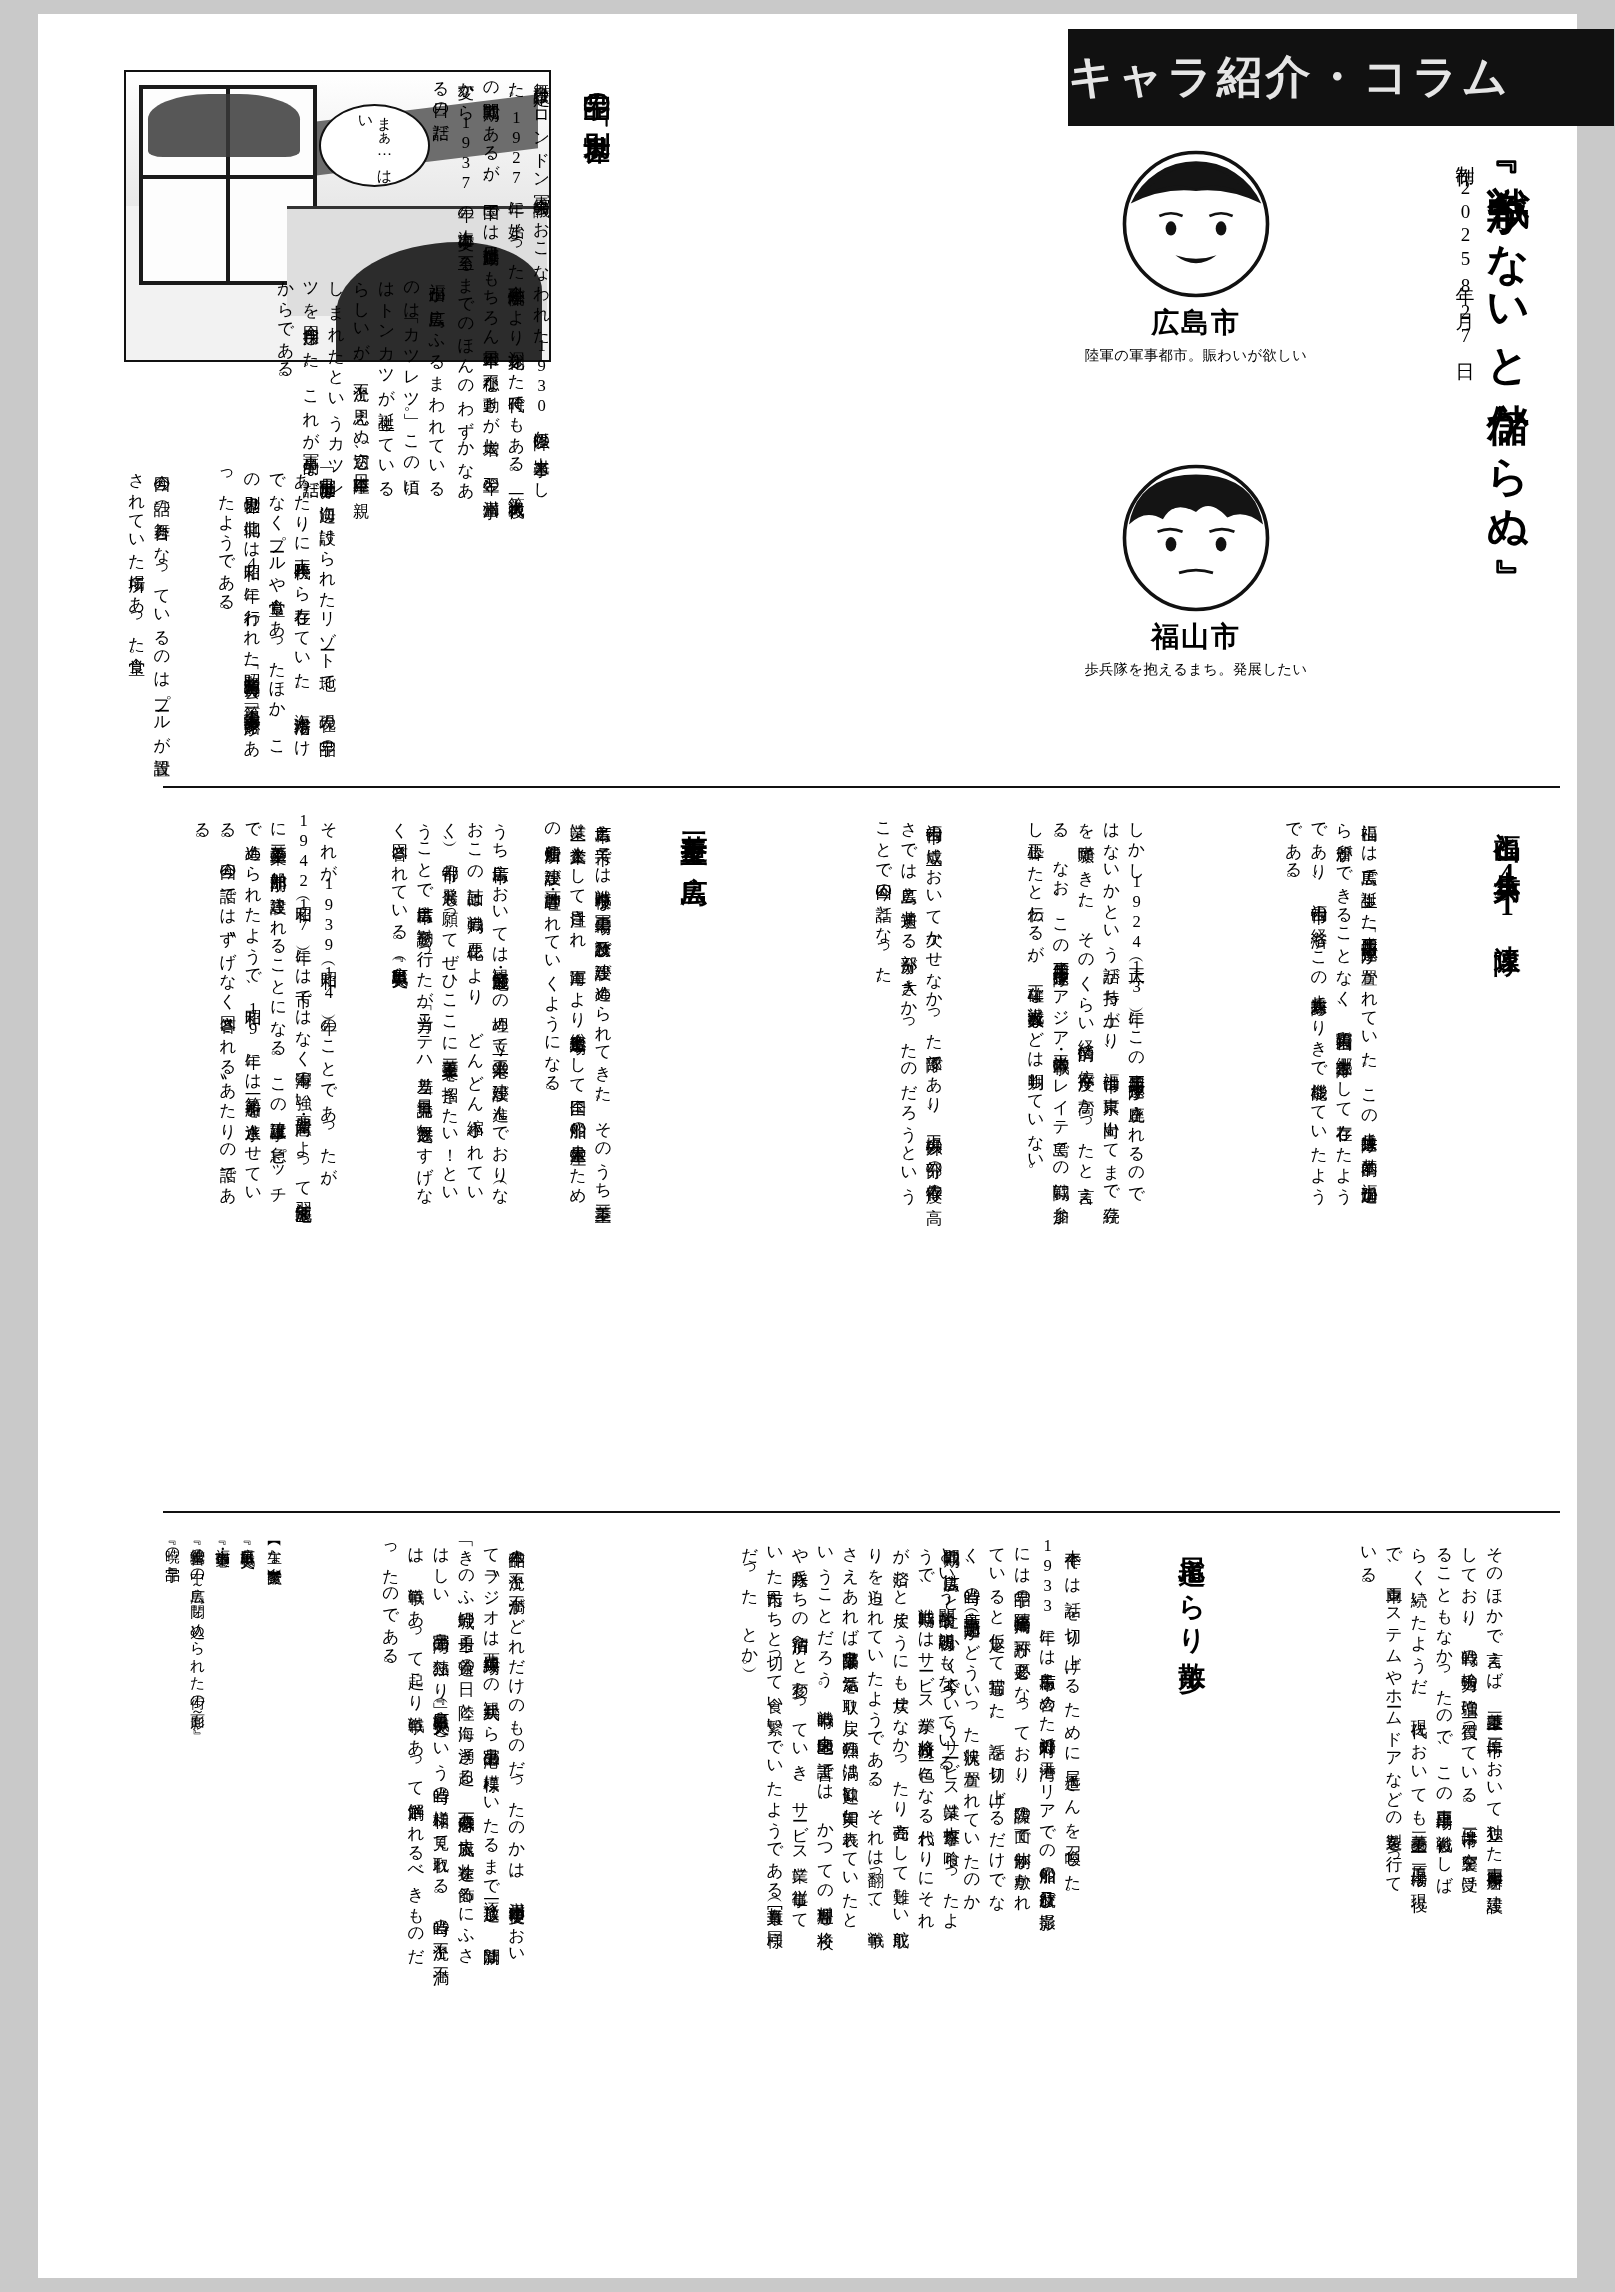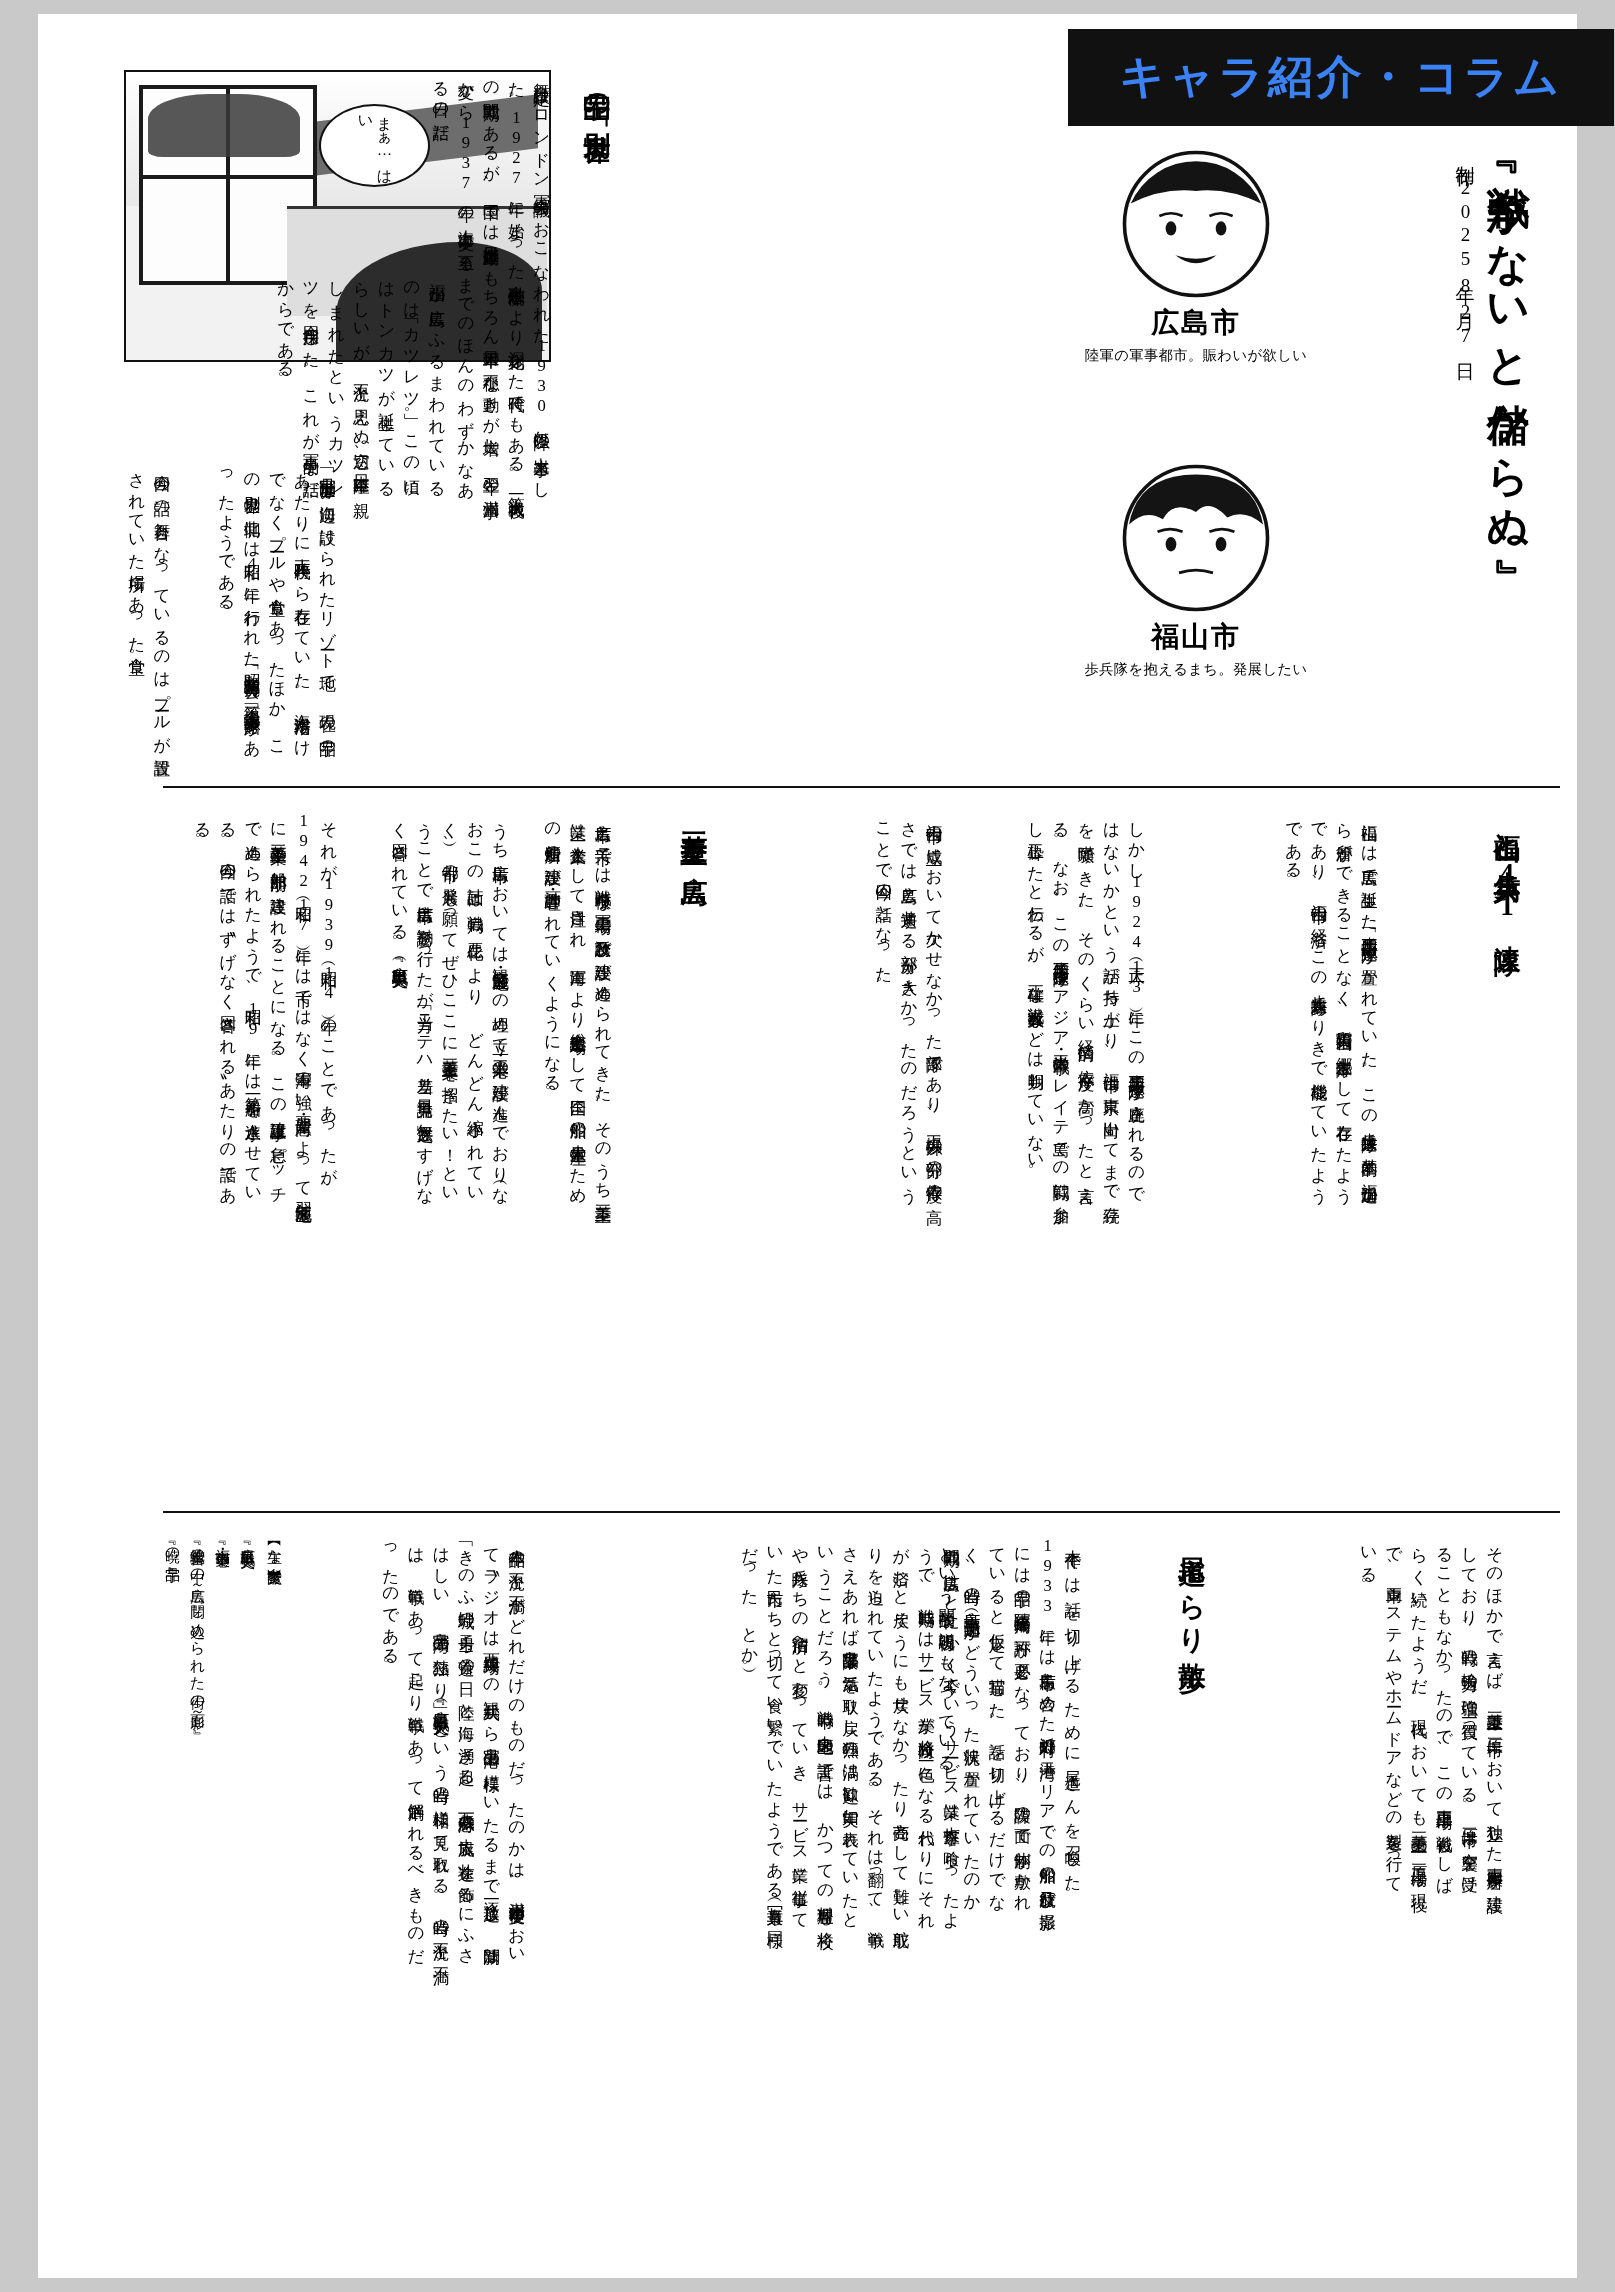--- a/index.html
+++ b/index.html
@@ -27,24 +27,23 @@
   }
 
   
   .banner {
     position: absolute;
     left: 1030px;
     top: 14.3px;
     width: 546px;
     height: 97px;
     background: #111111;
-    color: #3b82f6;
+    color: #e5e5e5;
     display: flex;
     align-items: center;
-    justify-content: center;
     letter-spacing: 3.6px;
     font-size: 45px;
     font-weight: bold;
     font-family: "Liberation Sans", sans-serif;
   }
 
   
   .v {
     writing-mode: vertical-rl;
     text-orientation: upright;

